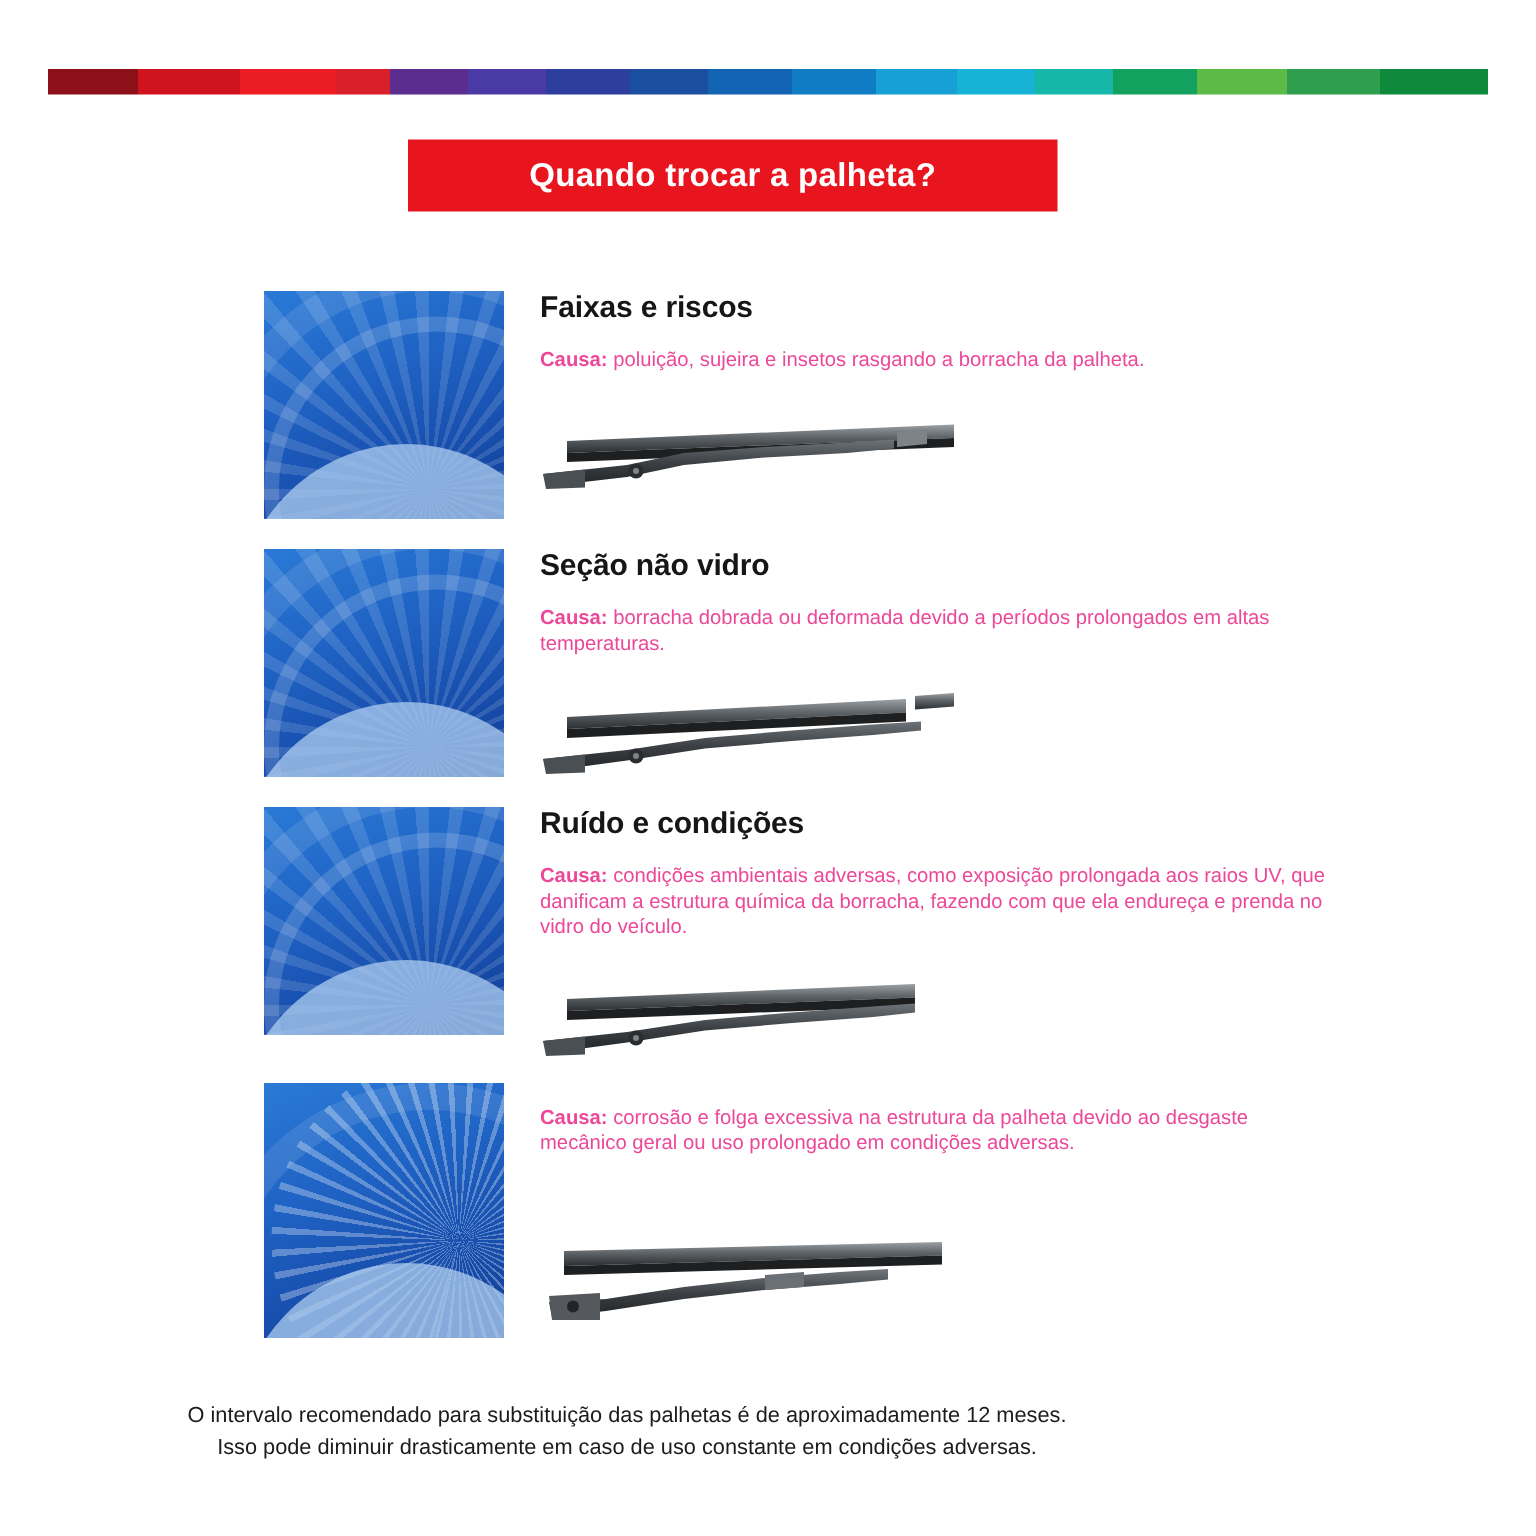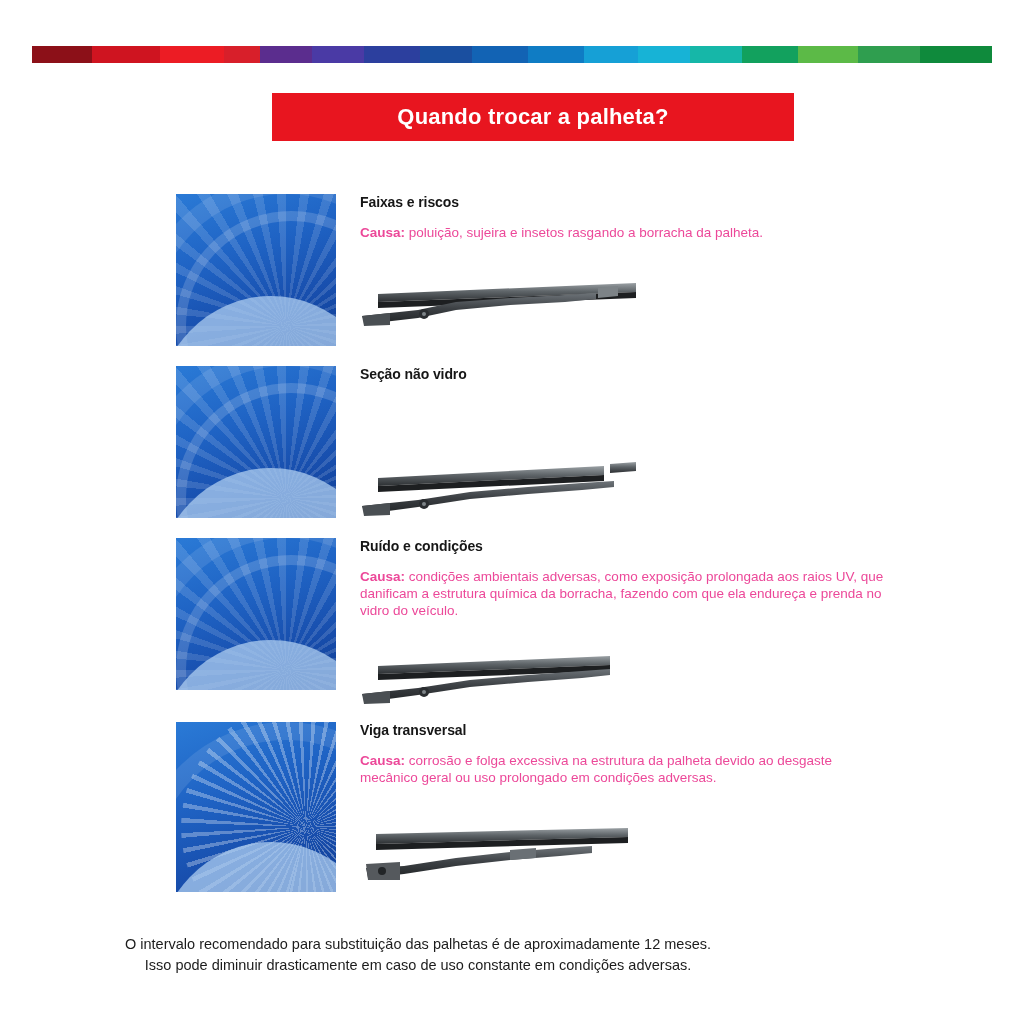--- a/index.html
+++ b/index.html
@@ -25,21 +25,21 @@
     height: 17px;
     display: flex;
   }
   .colorbar .seg { height: 100%; }
 
   
   .title-banner {
     position: absolute;
     left: 272px;
     top: 93px;
-    width: 522px;
+    width: 433px;
     height: 48px;
     background: #e8151f;
     display: flex;
     align-items: center;
     justify-content: center;
   }
   .title-banner .title-text {
     color: #ffffff;
     font-size: 22px;
     font-weight: bold;
@@ -126,21 +126,21 @@
       rgba(255,255,255,0.00) 2.2deg 7deg);
   }
 
   .sec-body {
     position: absolute;
     left: 184px;
     top: 0;
     width: 600px;
   }
   .sec-head {
-    font-size: 14px;
+    font-size: 20px;
     font-weight: bold;
     color: #161616;
     margin: 0 0 6px 0;
     letter-spacing: -0.1px;
   }
   .sec-cause {
     font-size: 13.5px;
     line-height: 17px;
     color: #ec4899;
     max-width: 530px;
@@ -240,20 +240,21 @@
 <div class="section sec2">
   <div class="thumb">
     <div class="sky"></div>
     <div class="arcs"></div>
     <div class="arcs2"></div>
     <div class="arcs3"></div>
     <div class="hood"></div>
   </div>
   <div class="sec-body">
     <h2 class="sec-head">Seção não vidro</h2>
+    <p class="sec-cause"><span class="lbl">Causa:</span><span> borracha dobrada ou deformada devido a períodos prolongados em altas temperaturas.</span></p>
   </div>
   <div class="blade b2">
     <svg width="290" height="70" viewBox="0 0 290 70">
       <defs>
         <linearGradient id="metal2" x1="0" y1="0" x2="0" y2="1">
           <stop offset="0" stop-color="#9aa0a4"></stop>
             <stop offset="0.45" stop-color="#5e6468"></stop>
             <stop offset="1" stop-color="#2c2f32"></stop>
         </linearGradient>
         <linearGradient id="arm2" x1="0" y1="0" x2="0" y2="1">
@@ -310,21 +311,20 @@
 </div>
 
 <div class="section sec4">
   <div class="thumb fan">
     <div class="sky"></div>
     <div class="fanrays"></div>
     <div class="arcs2"></div>
     <div class="hood"></div>
   </div>
   <div class="sec-body">
-    <h2 class="sec-head">Viga transversal</h2>
     <p class="sec-cause"><span class="lbl">Causa:</span><span> corrosão e folga excessiva na estrutura da palheta devido ao desgaste mecânico geral ou uso prolongado em condições adversas.</span></p>
   </div>
   <div class="blade b4">
     <svg width="290" height="70" viewBox="0 0 290 70">
       <defs>
         <linearGradient id="metal4" x1="0" y1="0" x2="0" y2="1">
           <stop offset="0" stop-color="#9aa0a4"></stop>
             <stop offset="0.45" stop-color="#5e6468"></stop>
             <stop offset="1" stop-color="#2c2f32"></stop>
         </linearGradient>

